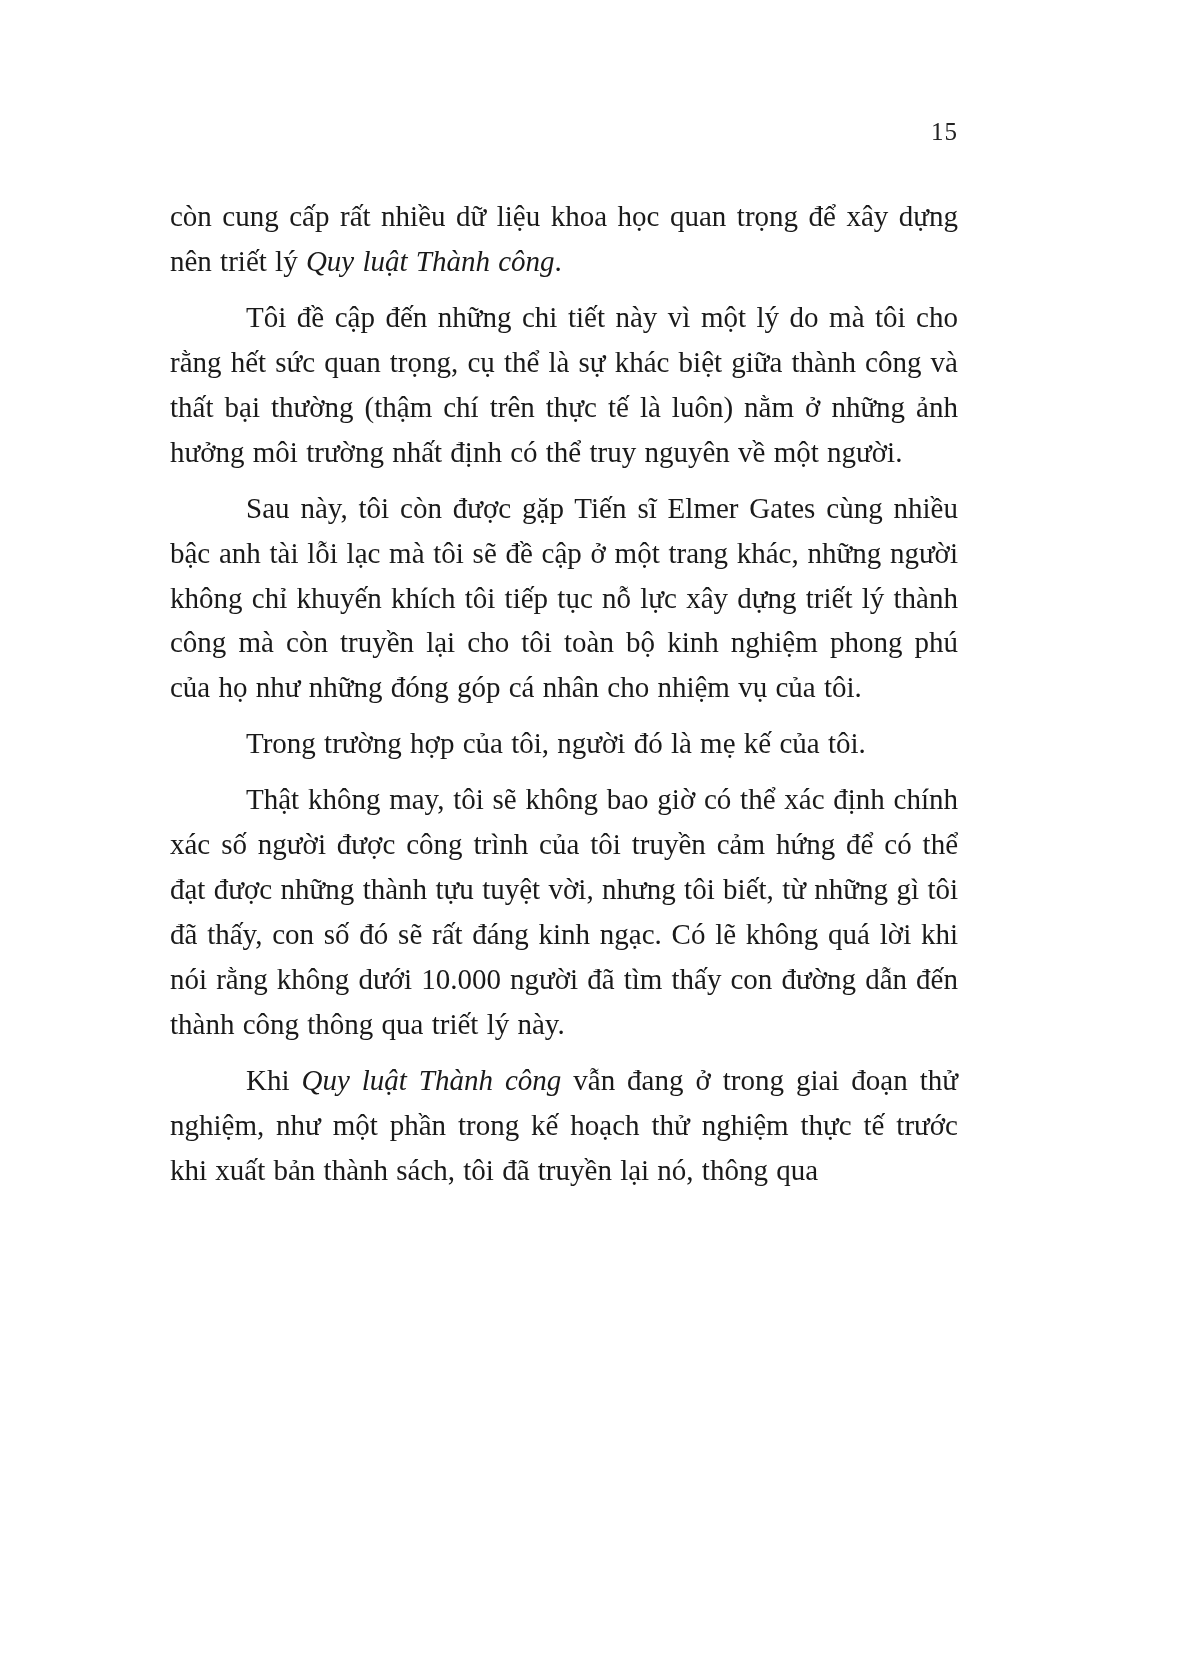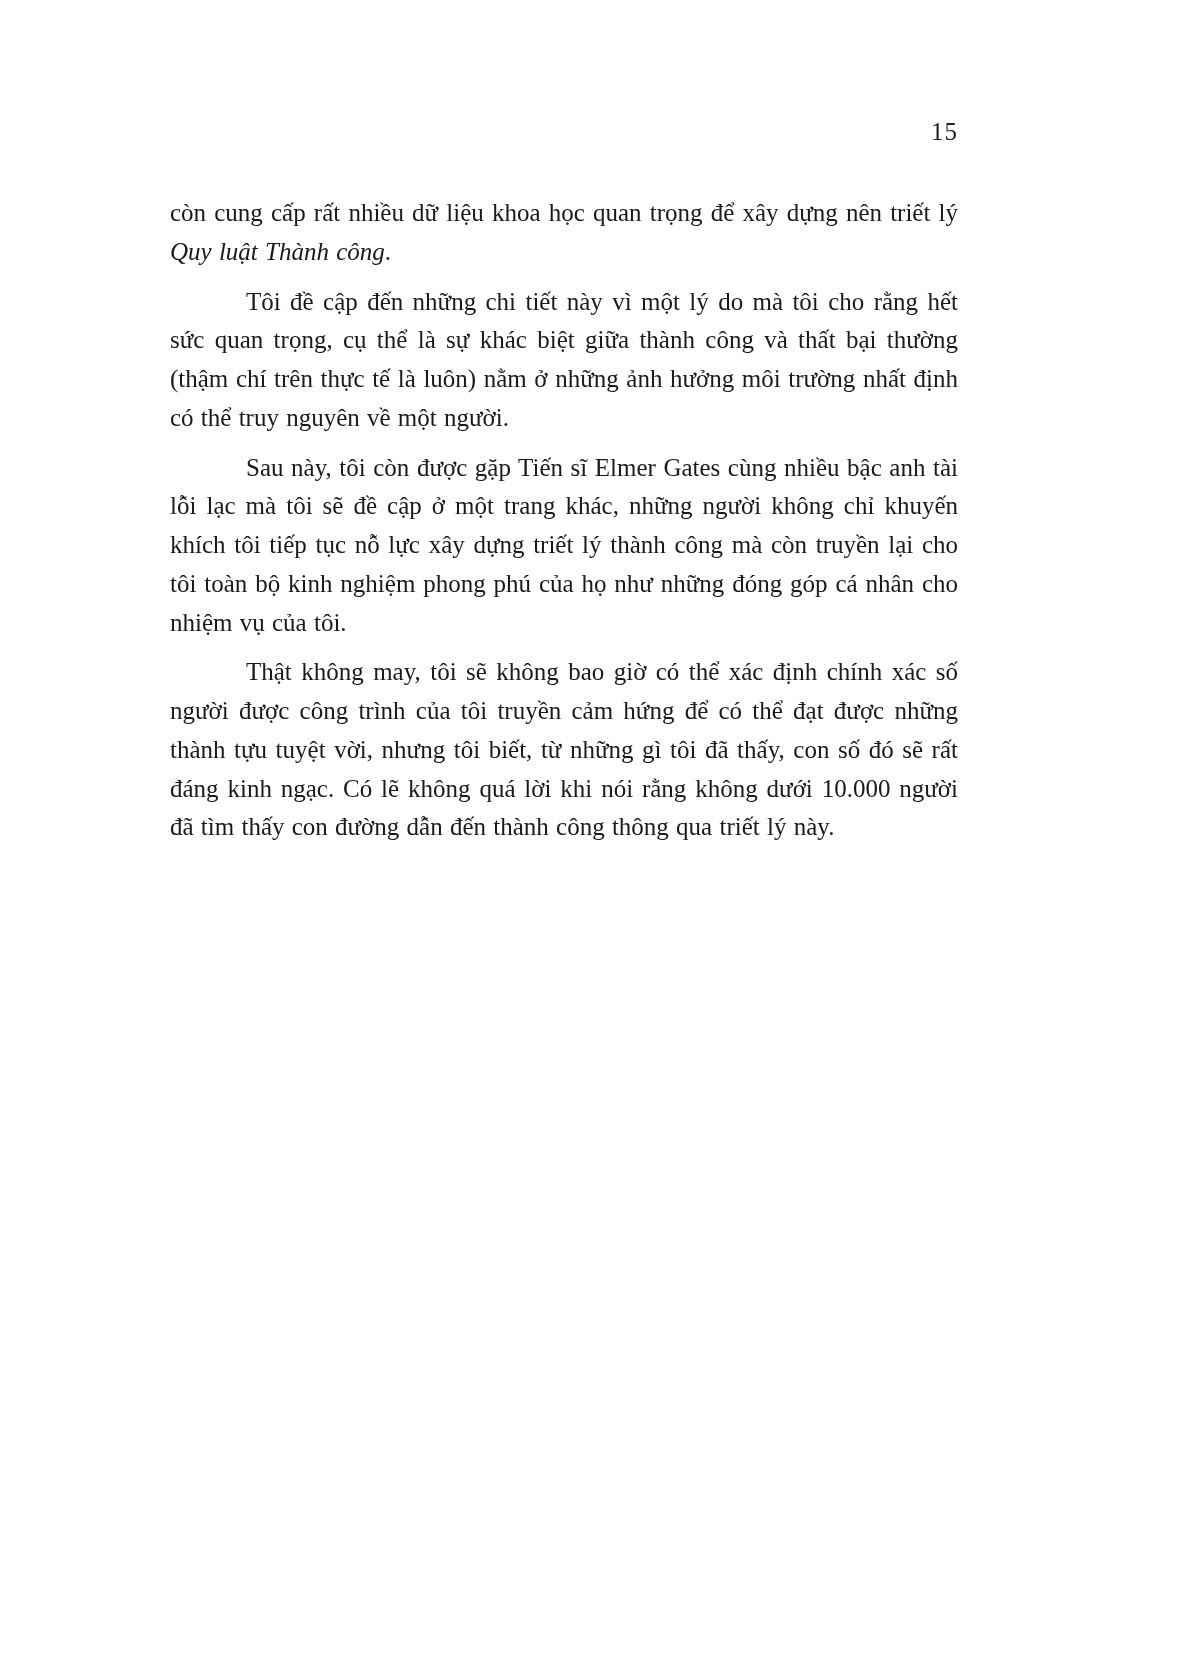--- a/index.html
+++ b/index.html
@@ -20,21 +20,21 @@
     overflow: hidden;
   }
   .page-number {
     text-align: right;
     font-size: 25px;
     letter-spacing: 1px;
     margin: 0 0 48px 0;
     color: #222222;
   }
   .page-body p {
-    font-size: 25px;
+    font-size: 29px;
     line-height: 1.55;
     text-align: justify;
     margin: 0 0 11px 0;
     word-spacing: 1px;
   }
   .page-body p.indent {
     text-indent: 76px;
   }
   .italic {
     font-style: italic;
@@ -42,15 +42,17 @@
 </style>
 </head>
 <body>
 
 <div class="page">
   <div class="page-number">15</div>
   <div class="page-body">
       <p class=""><span>còn cung cấp rất nhiều dữ liệu khoa học quan trọng để xây dựng nên triết lý </span><span class="italic">Quy luật Thành công</span><span>.</span></p>
       <p class="indent"><span>Tôi đề cập đến những chi tiết này vì một lý do mà tôi cho rằng hết sức quan trọng, cụ thể là sự khác biệt giữa thành công và thất bại thường (thậm chí trên thực tế là luôn) nằm ở những ảnh hưởng môi trường nhất định có thể truy nguyên về một người.</span></p>
       <p class="indent"><span>Sau này, tôi còn được gặp Tiến sĩ Elmer Gates cùng nhiều bậc anh tài lỗi lạc mà tôi sẽ đề cập ở một trang khác, những người không chỉ khuyến khích tôi tiếp tục nỗ lực xây dựng triết lý thành công mà còn truyền lại cho tôi toàn bộ kinh nghiệm phong phú của họ như những đóng góp cá nhân cho nhiệm vụ của tôi.</span></p>
+      <p class="indent"><span>Trong trường hợp của tôi, người đó là mẹ kế của tôi.</span></p>
       <p class="indent"><span>Thật không may, tôi sẽ không bao giờ có thể xác định chính xác số người được công trình của tôi truyền cảm hứng để có thể đạt được những thành tựu tuyệt vời, nhưng tôi biết, từ những gì tôi đã thấy, con số đó sẽ rất đáng kinh ngạc. Có lẽ không quá lời khi nói rằng không dưới 10.000 người đã tìm thấy con đường dẫn đến thành công thông qua triết lý này.</span></p>
+      <p class="indent"><span>Khi </span><span class="italic">Quy luật Thành công</span><span> vẫn đang ở trong giai đoạn thử nghiệm, như một phần trong kế hoạch thử nghiệm thực tế trước khi xuất bản thành sách, tôi đã truyền lại nó, thông qua</span></p>
     </div>
 </div>
 
 </body></html>

